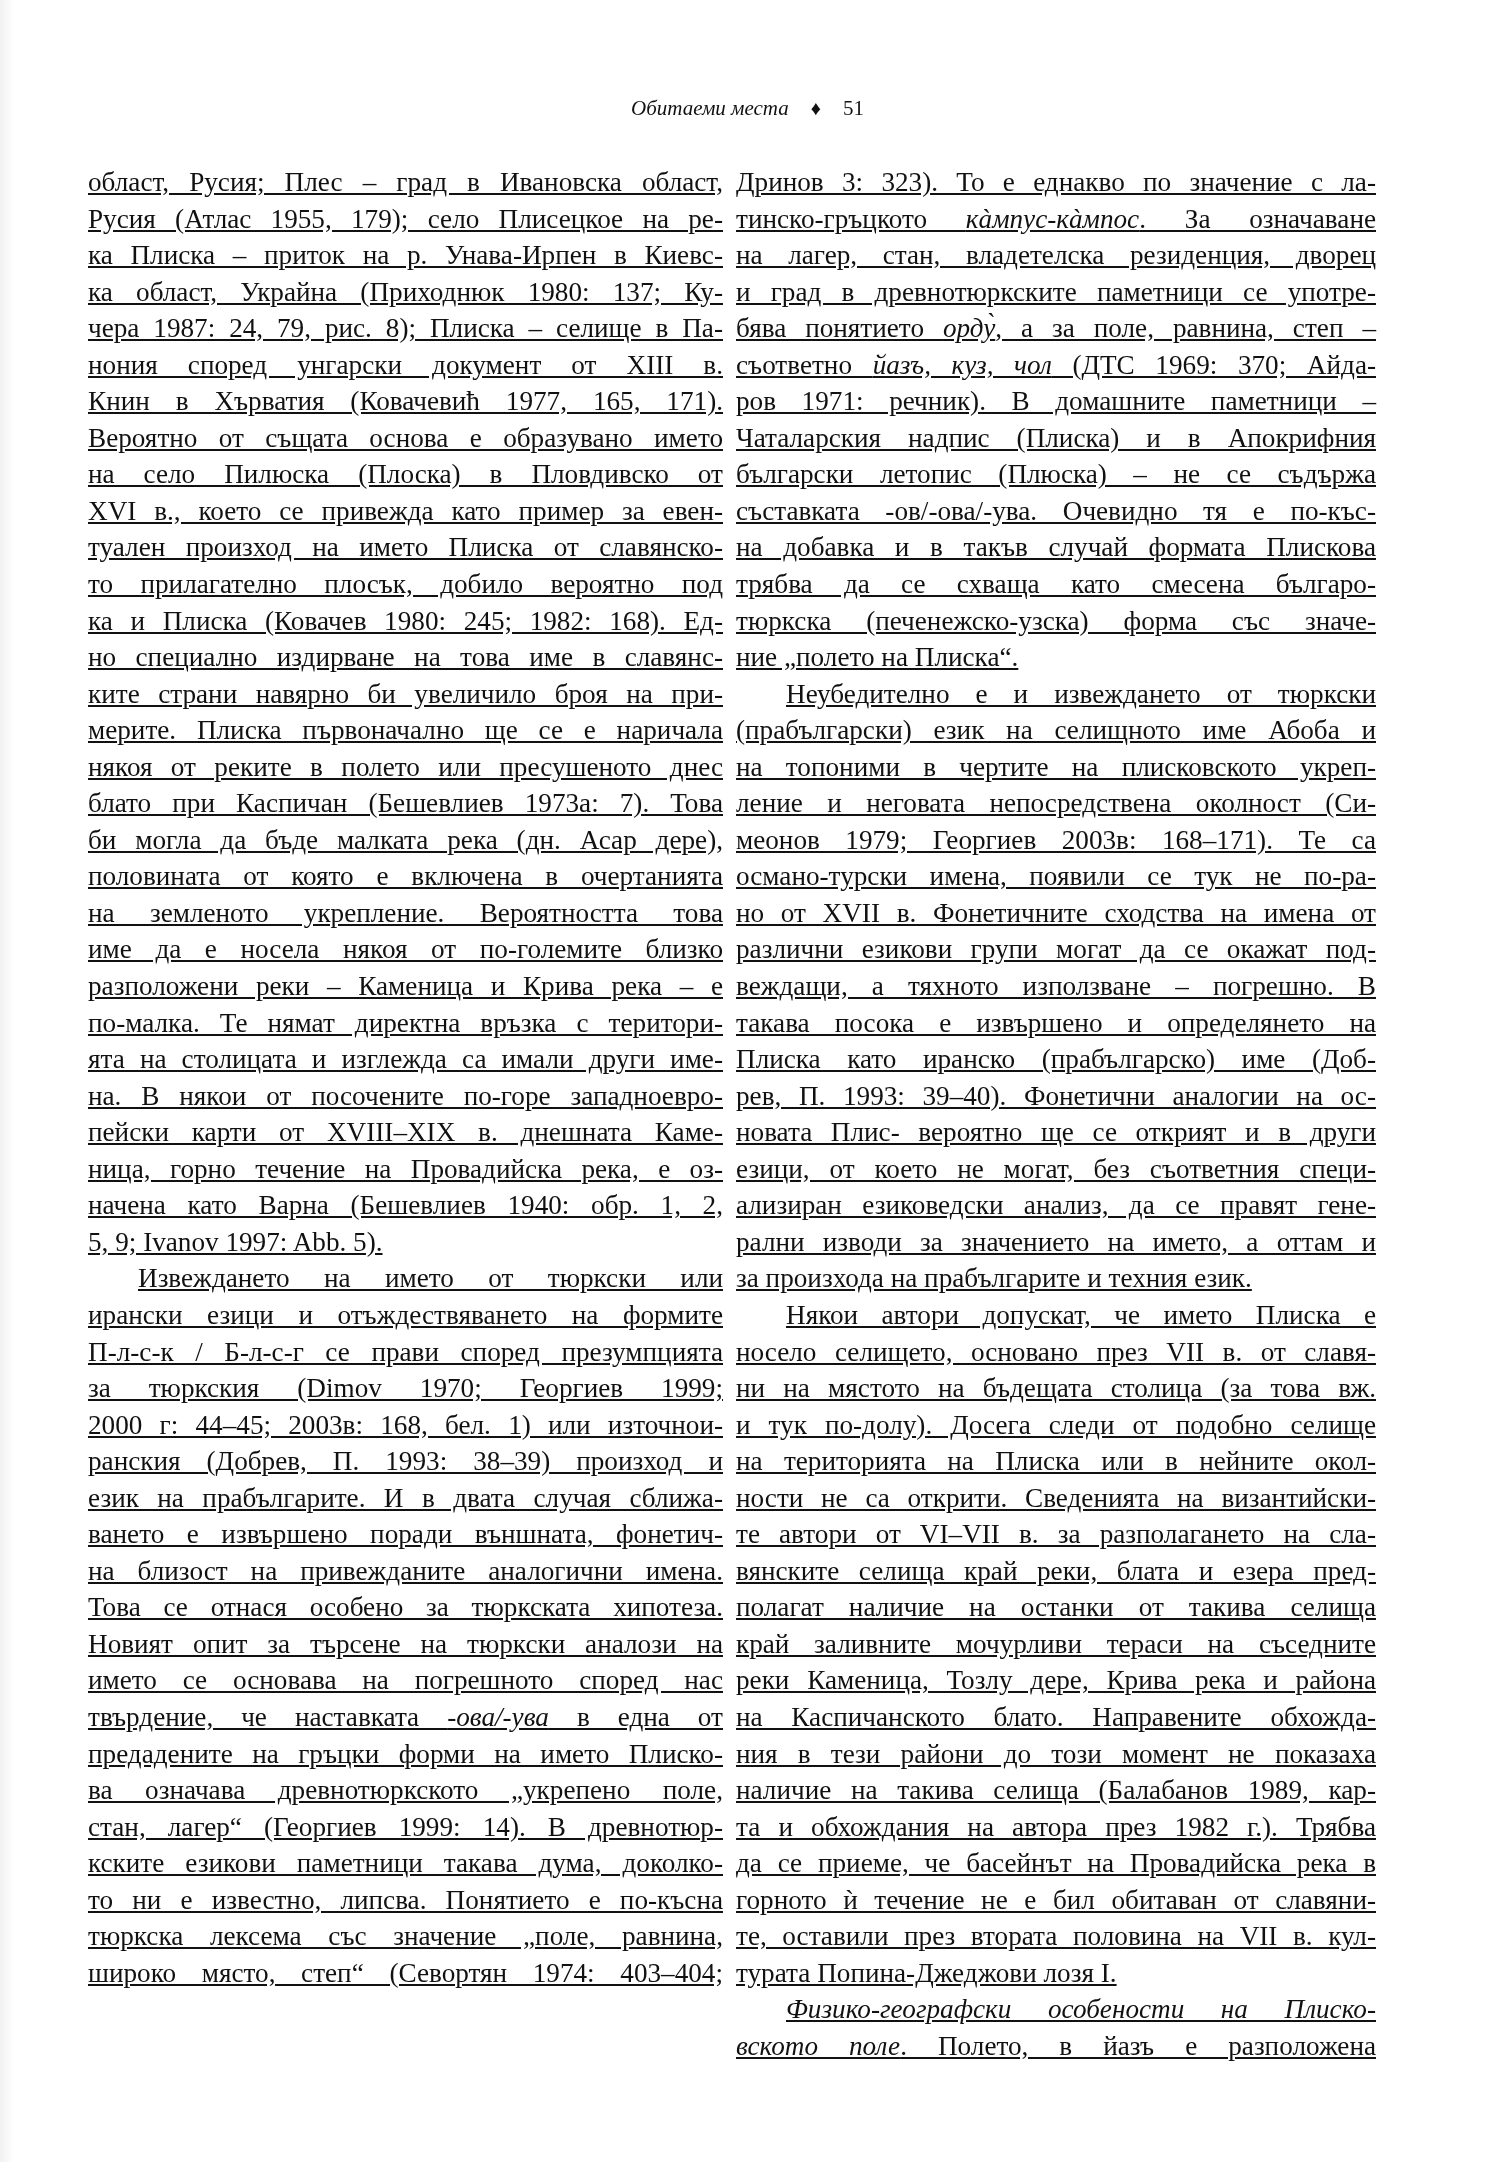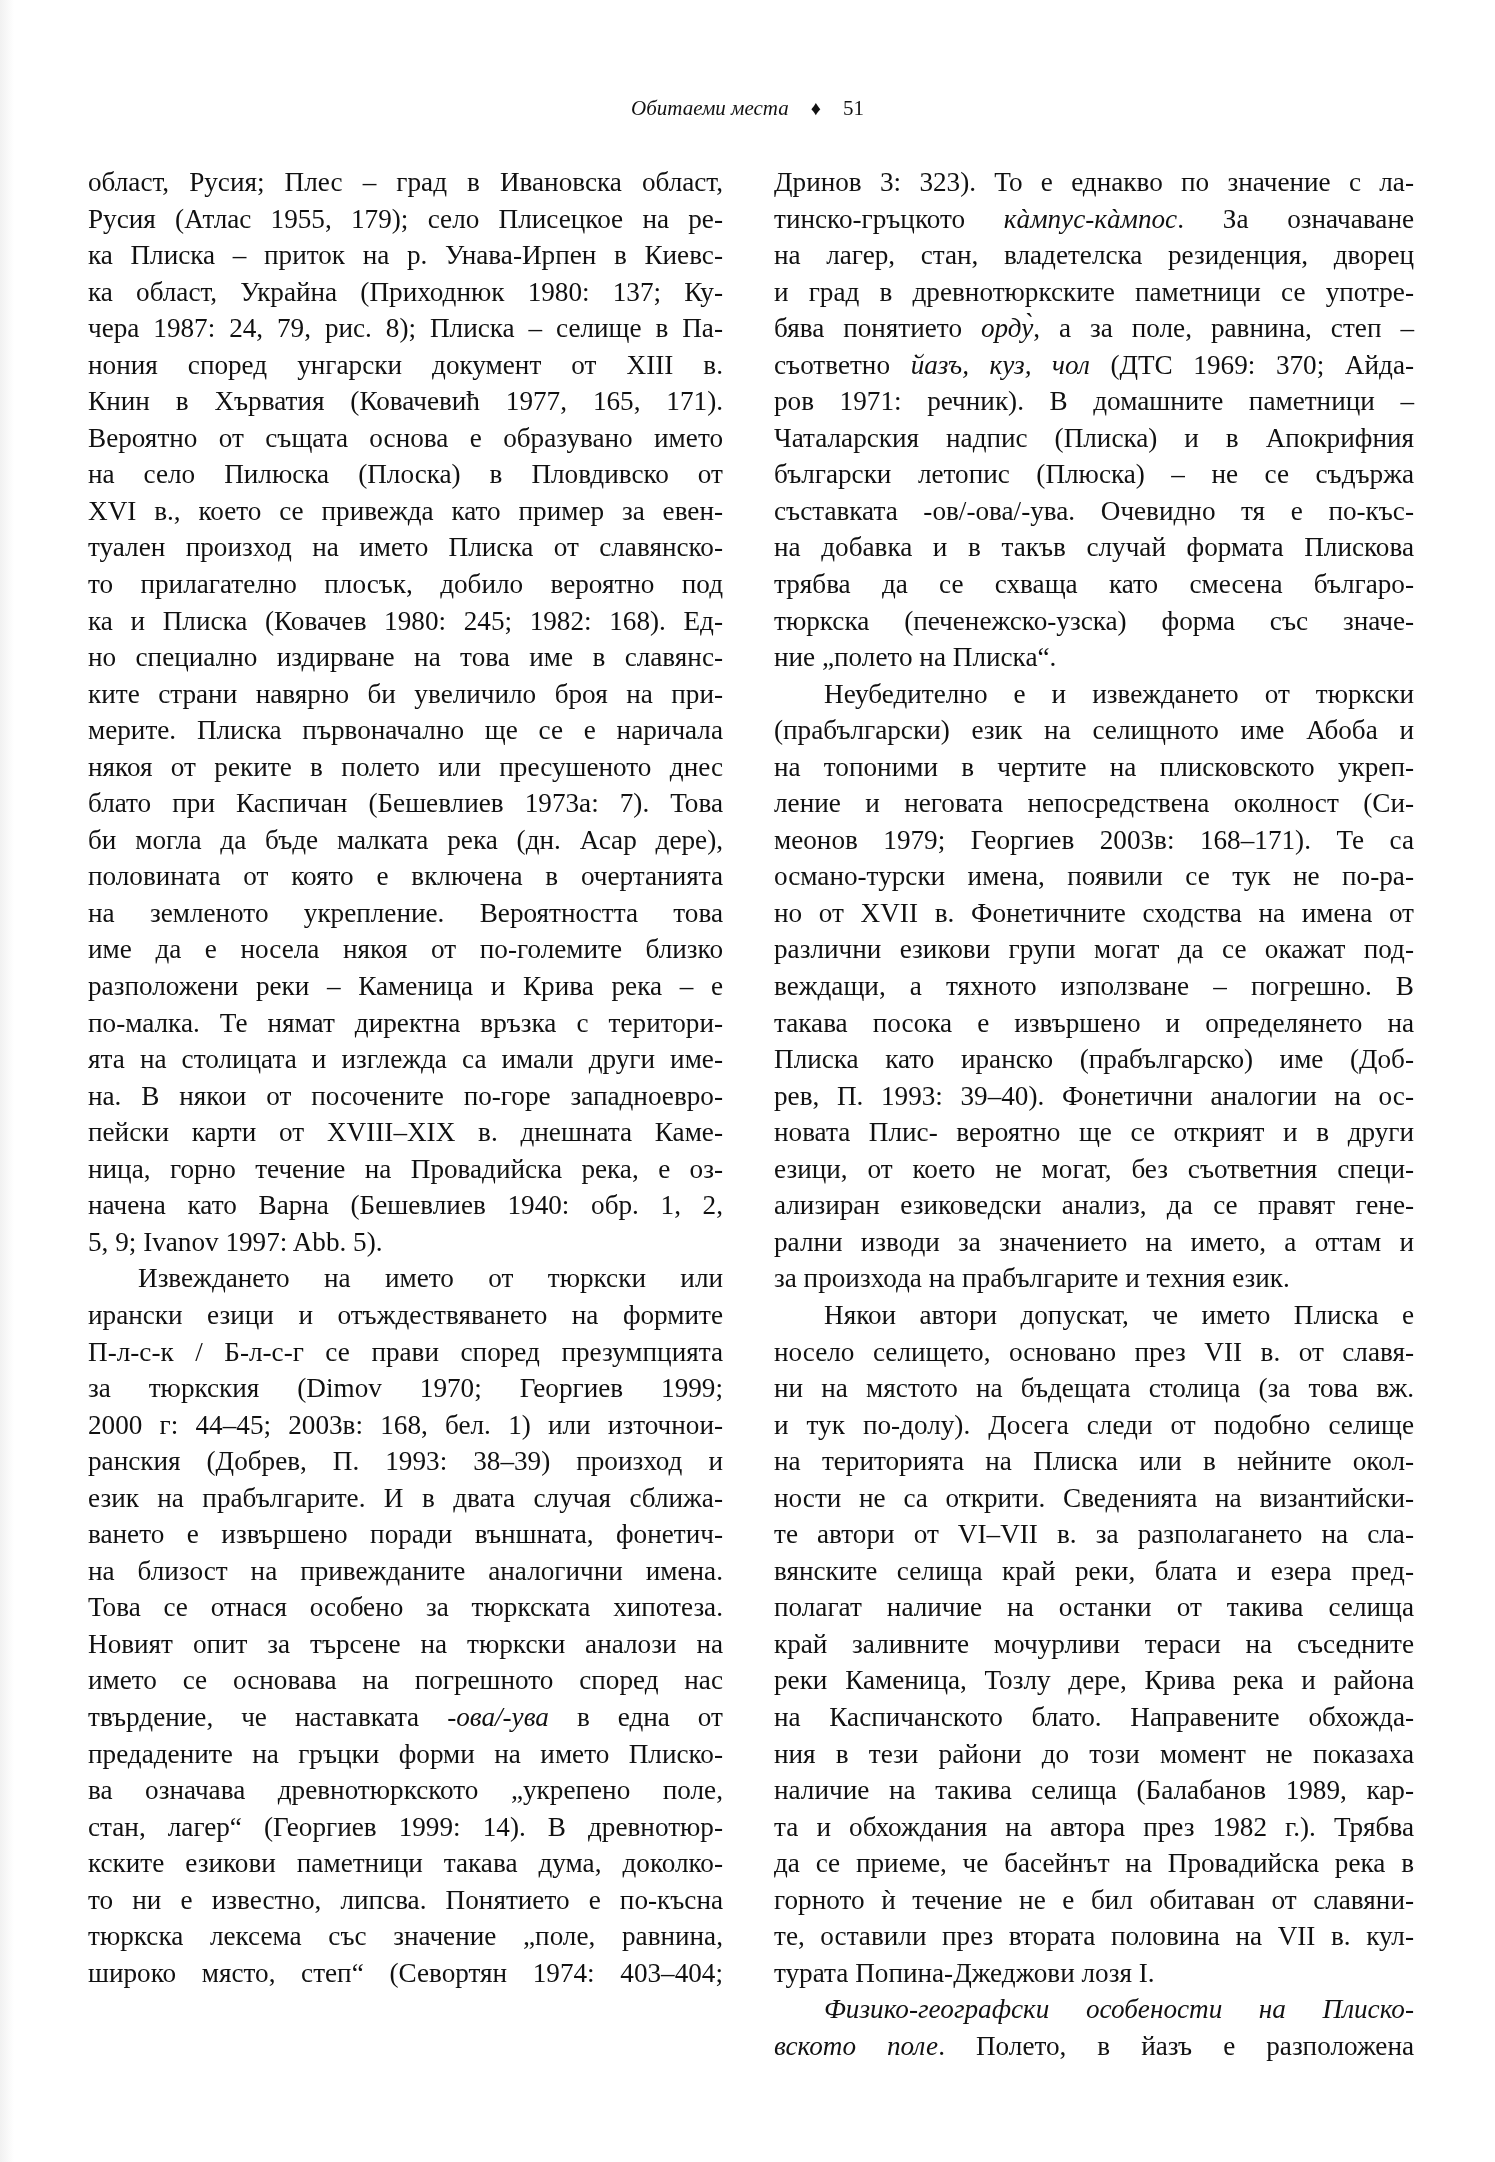--- a/index.html
+++ b/index.html
@@ -3,23 +3,23 @@
 <meta charset="utf-8">
 <style>
   html, body { margin: 0; padding: 0; background: #ffffff; }
   body { width: 1495px; height: 2162px; position: relative; overflow: hidden;
          font-family: "Liberation Serif", "DejaVu Serif", serif; color: #111; }
   .header { position: absolute; top: 94px; left: 0; width: 1495px; text-align: center;
             font-size: 21px; line-height: 28px; }
   .header .title { font-style: italic; text-align: center; }
   .header .diamond { display: inline-block; margin: 0 22px; font-size: 20px; }
   .col { position: absolute; top: 164px; font-size: 27.2px; line-height: 36.55px;
-         text-align: justify; }
+         text-align: justify; text-decoration: underline; }
   .col.left { left: 88px; width: 635px; }
-  .col.right { left: 774px; width: 640px; }
+  .col.right { left: 736px; width: 640px; }
   .line { display: block; white-space: nowrap; text-align: justify; text-align-last: justify; height: 36.55px; }
   .line.last { text-align-last: left; }
   .line.indent { padding-left: 50px; }
   i { font-style: italic; }
   .edge { position: absolute; left: 0; top: 0; width: 14px; height: 2162px;
           background: linear-gradient(to right, #f1f1f1, #ffffff); }
 </style>
 </head>
 <body>
 

